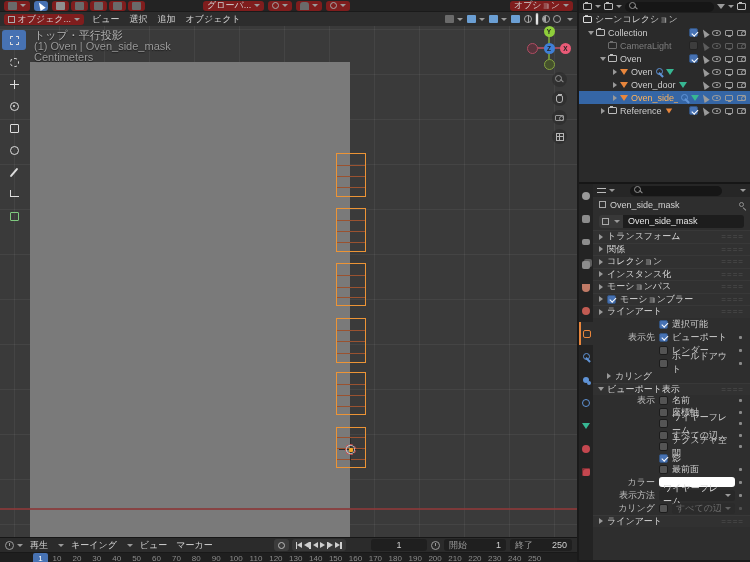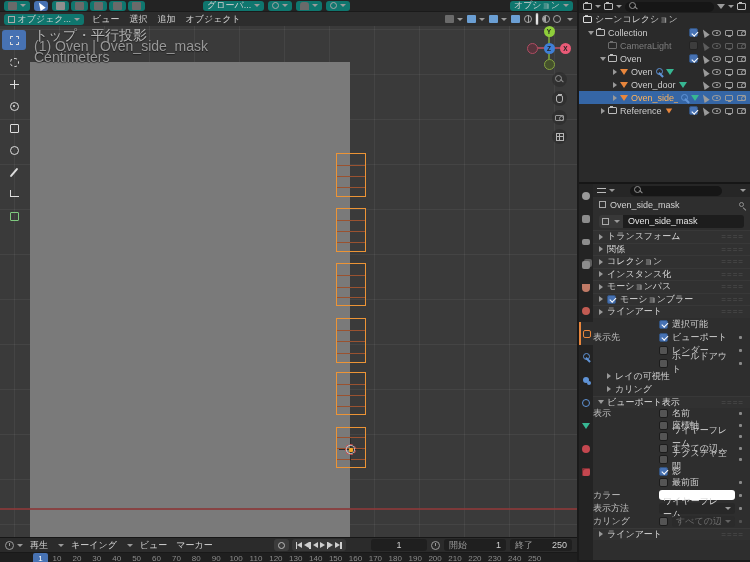--- a/index.html
+++ b/index.html
@@ -46,21 +46,21 @@
   .i-sliders::before{content:"";position:absolute;left:0;top:1px;width:9px;height:1.2px;background:#bbb}
   .i-sliders::after{content:"";position:absolute;left:0;top:5px;width:9px;height:1.2px;background:#bbb}
 
   
   .left{position:absolute;left:0;top:0;width:577px;height:562px}
   .right{position:absolute;left:579px;top:0;width:171px;height:539px}
 
   
   .vh1{height:12px;background:#232323;display:flex;align-items:center;gap:4px;padding:0 4px;border-bottom:1px solid #1a1a1a}
   .vh2{height:14px;background:#2d2d2d;display:flex;align-items:center;gap:6px;padding:0 4px}
-  .vh1 .btn,.vh2 .btn{height:10px;background:#0f766e}
+  .vh1 .btn,.vh2 .btn{height:10px;background:#7f1d1d}
   .menu{color:#d6d6d6;font-size:9px;padding:0 2px}
   .miniicon{width:9px;height:8px;background:#8f8f8f;border-radius:1px;flex:none}
   .miniicon.dim{background:#6a6a6a}
   .miniicon.blue{background:#6b9fd4}
   .shade-circ{width:8px;height:8px;border-radius:50%;border:1px solid #a5a5a5;flex:none;position:relative}
   .shade-circ.solid{background:#e8e8e8;border-color:#e8e8e8}
   .shade-circ.half::after{content:"";position:absolute;left:0;top:0;width:3px;height:6px;background:#a5a5a5;border-radius:3px 0 0 3px}
   .shade-circ.wire::after{content:"";position:absolute;left:3px;top:-1px;width:1px;height:8px;background:#a5a5a5}
   .active-shade{background:#545454;border-radius:2px;padding:1px}
 
@@ -79,21 +79,21 @@
   .tshape.cross::after{content:"";position:absolute;left:0;top:4px;width:9px;height:1.4px;background:#ddd}
   .tshape.dotc{border-radius:50%;position:relative}
   .tshape.dotc::after{content:"";position:absolute;left:2.8px;top:2.8px;width:2px;height:2px;background:#ddd;border-radius:50%}
   .tshape.pen{border:none;position:relative}
   .tshape.pen::after{content:"";position:absolute;left:3px;top:-1px;width:2px;height:11px;background:#ddd;transform:rotate(40deg);border-radius:1px}
   .tshape.ruler{border:none;position:relative}
   .tshape.ruler::before{content:"";position:absolute;left:0;top:6px;width:9px;height:1.6px;background:#ddd}
   .tshape.ruler::after{content:"";position:absolute;left:0;top:0;width:1.6px;height:7px;background:#ddd}
   .tshape.green{border-color:#7fc97f}
 
-  .vinfo{position:absolute;left:34px;top:4px;z-index:20;line-height:11px;color:#b5b5b5;font-size:14px;text-shadow:0 1px 1px rgba(0,0,0,.5)}
+  .vinfo{position:absolute;left:34px;top:4px;z-index:20;line-height:11px;color:#b5b5b5;font-size:11px;text-shadow:0 1px 1px rgba(0,0,0,.5)}
   .vinfo .l2{color:#989898}
   .vinfo .l3{color:#989898}
 
   .obj{position:absolute;left:30px;top:36px;width:320px;height:476px;background:#7a7a7a;z-index:1}
   .axisline{position:absolute;left:0;top:482px;width:100%;height:1.5px;background:rgba(138,58,58,.85);z-index:3}
   .selrect{position:absolute;width:30px;border:1.5px solid #ec9436;z-index:4}
   .selrect .hline{position:absolute;left:0;width:100%;height:1px;background:#9a5230}
   .cursor3d{position:absolute;left:342px;top:415px;width:17px;height:17px;z-index:6}
   .cursor3d .ring{position:absolute;left:2.5px;top:2.5px;width:11px;height:11px;border-radius:50%;border:1.6px dashed #d04f4f;box-shadow:0 0 0 .8px rgba(255,255,255,.75) inset}
   .cursor3d .vl{position:absolute;left:8px;top:-3px;width:1px;height:23px;background:#2c2c2c}
@@ -145,21 +145,21 @@
   .pcontent{position:absolute;left:14px;top:0;width:157px;height:100%;overflow:hidden}
   .pr-head{height:13px;background:#262626;display:flex;align-items:center;gap:3px;padding:0 4px}
   .pr-search{flex:1;height:10px;background:#161616;border-radius:5px;display:flex;align-items:center;padding:0 4px;max-width:92px;margin:0 auto}
   .crumb{height:15px;display:flex;align-items:center;gap:4px;padding:0 6px;color:#d0d0d0}
   .namerow{height:18px;display:flex;align-items:center;padding:1px 6px}
   .nameseg{height:13px;background:#383838;border-radius:3px 0 0 3px;display:flex;align-items:center;gap:2px;padding:0 3px}
   .nameval{height:13px;flex:1;background:#1d1d1d;border-radius:0 3px 3px 0;display:flex;align-items:center;padding:0 5px;color:#e3e3e3}
   .panel-h{height:12.5px;display:flex;align-items:center;gap:4px;padding:0 6px;color:#d8d8d8;border-top:1px solid #383838;background:#313131}
   .panel-h .grip{margin-left:auto;color:#555;font-size:8px;letter-spacing:1px}
   .prow{height:13px;display:flex;align-items:center;gap:4px;padding:0 8px 0 0}
-  .plabel{width:62px;color:#bfbfbf;flex:none}
+  .plabel{width:62px;text-align:right;color:#bfbfbf;flex:none}
   .ptext{color:#cfcfcf}
   .subpanel{height:13px;display:flex;align-items:center;gap:4px;padding-left:14px;color:#cfcfcf}
   .swatch{flex:1;height:10px;background:#fff;border-radius:3px}
   .dd{flex:1;height:11px;background:#282828;border-radius:3px;display:flex;align-items:center;padding:0 4px;color:#d6d6d6}
   .dd.dim{color:#6e6e6e;background:#2b2b2b}
 </style>
 </head>
 <body>
 
 <div class="app">
@@ -654,24 +654,20 @@
             <span class="dot"></span>
           </div>
         <div class="prow">
             <span class="plabel"></span>
             <span class="cb"></span>
             <span class="ptext">ホールドアウト</span>
             <span class="dot"></span>
           </div>
         <div class="subpanel">
             <span class="tri"></span>
-            <span>レイの可視性</span>
-          </div>
-        <div class="subpanel">
-            <span class="tri"></span>
             <span>カリング</span>
           </div>
 
         <div class="panel-h">
             <span class="tri open"></span>
             <span>ビューポート表示</span>
             <span class="grip">====</span>
           </div>
         <div class="prow" style="height:11.5px">
             <span class="plabel">表示</span>

